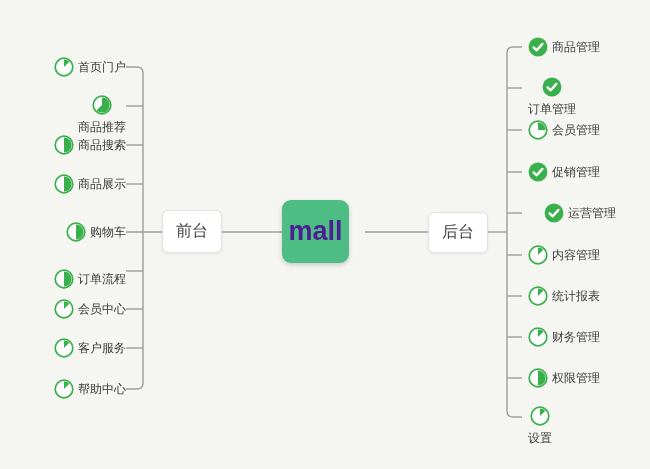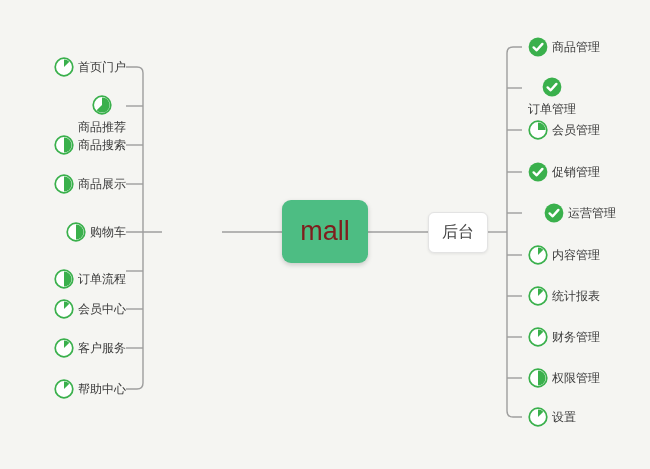--- a/index.html
+++ b/index.html
@@ -3,22 +3,22 @@
 <meta charset="utf-8">
 <style>
   html,body{margin:0;padding:0;background:#f5f5f2;}
   .stage{
     position:relative;width:650px;height:469px;background:#f5f5f2;
     font-family:"Liberation Sans","DejaVu Sans",sans-serif;overflow:hidden;
   }
   svg.connectors{position:absolute;left:0;top:0;}
   .node{position:absolute;display:flex;align-items:center;justify-content:center;box-sizing:border-box;}
   .root-node{
-    left:282px;top:200px;width:86px;height:63px;border-radius:9px;
-    color:#7f1d1d;font-size:27px;box-shadow:0 2px 5px rgba(0,0,0,.18);cursor:default;
+    left:282px;top:200px;width:67px;height:63px;border-radius:9px;
+    color:#4c1d95;font-size:27px;box-shadow:0 2px 5px rgba(0,0,0,.18);cursor:default;font-weight:bold;
   }
   .branch-node{
     background:#fff;border:1px solid #e3e3e3;border-radius:6px;
     font-size:16px;color:#454545;box-shadow:0 1px 3px rgba(0,0,0,.08);cursor:default;
   }
   #front-node{left:162px;top:210px;width:60px;height:43px;}
   #back-node{left:428px;top:212px;width:60px;height:41px;}
   .leaf{
     position:absolute;display:flex;align-items:center;gap:4px;height:22px;
     font-size:12px;color:#3a3a3a;white-space:nowrap;cursor:default;
@@ -45,20 +45,23 @@
       <path d="M507 213 H522" fill="none" stroke="#9e9e9e" stroke-width="1.4"></path>
       <path d="M507 255 H522" fill="none" stroke="#9e9e9e" stroke-width="1.4"></path>
       <path d="M507 296 H522" fill="none" stroke="#9e9e9e" stroke-width="1.4"></path>
       <path d="M507 337 H522" fill="none" stroke="#9e9e9e" stroke-width="1.4"></path>
       <path d="M507 378 H522" fill="none" stroke="#9e9e9e" stroke-width="1.4"></path>
       <path d="M222 232 H282" fill="none" stroke="#9e9e9e" stroke-width="1.4"></path>
       <path d="M365 232 H428" fill="none" stroke="#9e9e9e" stroke-width="1.4"></path>
       <path d="M488 232 H507" fill="none" stroke="#9e9e9e" stroke-width="1.4"></path>
     </svg>
 
+  <div class="node branch-node" id="front-node" style="border-color: rgb(227, 227, 227);">
+    <span>前台</span>
+  </div>
 
   <div class="node root-node" id="root-node" style="background: rgb(77, 189, 131);">
     <span>mall</span>
   </div>
 
   <div class="node branch-node" id="back-node" style="border-color: rgb(227, 227, 227);">
     <span>后台</span>
   </div>
 
   <div id="left-items">
@@ -183,21 +186,21 @@
           </svg></span>
         <span>财务管理</span>
       </div>
       <div class="leaf" style="top: 367px; left: 528px;">
         <span class="icon"><svg viewBox="0 0 20 20" width="20" height="20">
             <circle cx="10" cy="10" r="8.8" fill="#ffffff" stroke="#3ab04c" stroke-width="1.7"></circle>
             <path d="M10 10 L10 2.4 A7.6 7.6 0 0 1 10.00 17.60 Z" fill="#3ab04c"></path>
           </svg></span>
         <span>权限管理</span>
       </div>
-      <div class="leaf" style="top: 406px; left: 528px;">
+      <div class="leaf" style="top: 406px; left: 528px; flex-direction: column;">
         <span class="icon"><svg viewBox="0 0 20 20" width="20" height="20">
             <circle cx="10" cy="10" r="8.8" fill="#ffffff" stroke="#3ab04c" stroke-width="1.7"></circle>
             <path d="M10 10 L10 2.4 A7.6 7.6 0 0 1 15.37 4.63 Z" fill="#3ab04c"></path>
           </svg></span>
         <span>设置</span>
       </div>
     </div>
 </div>
 
 </body></html>

